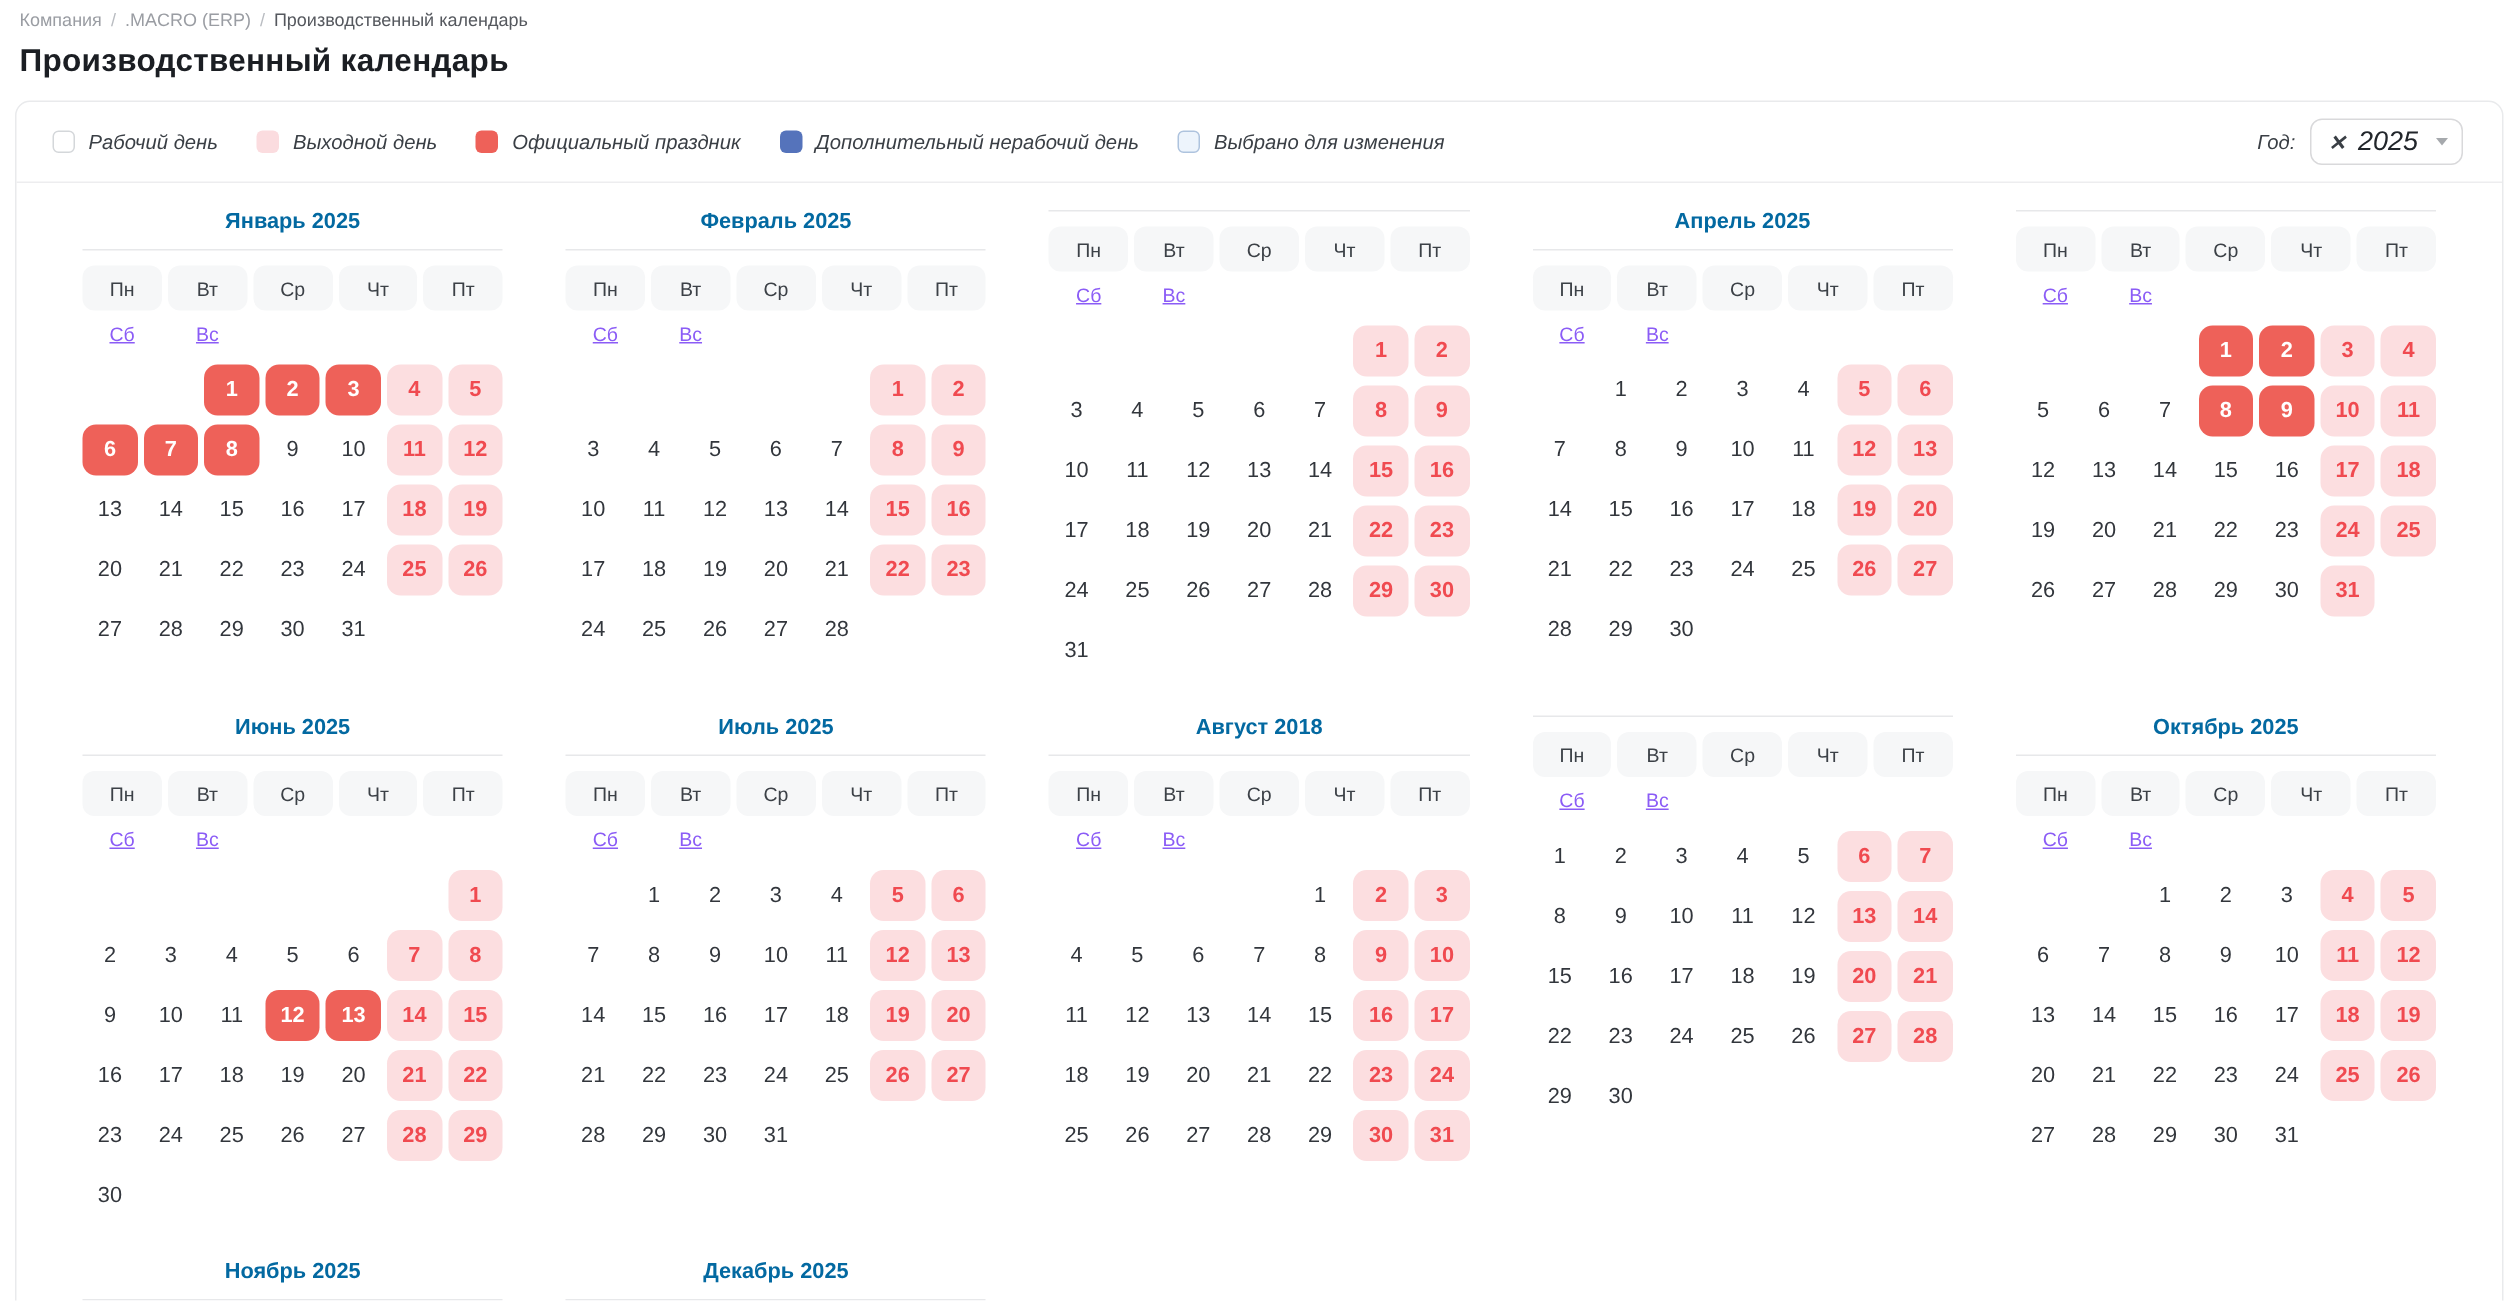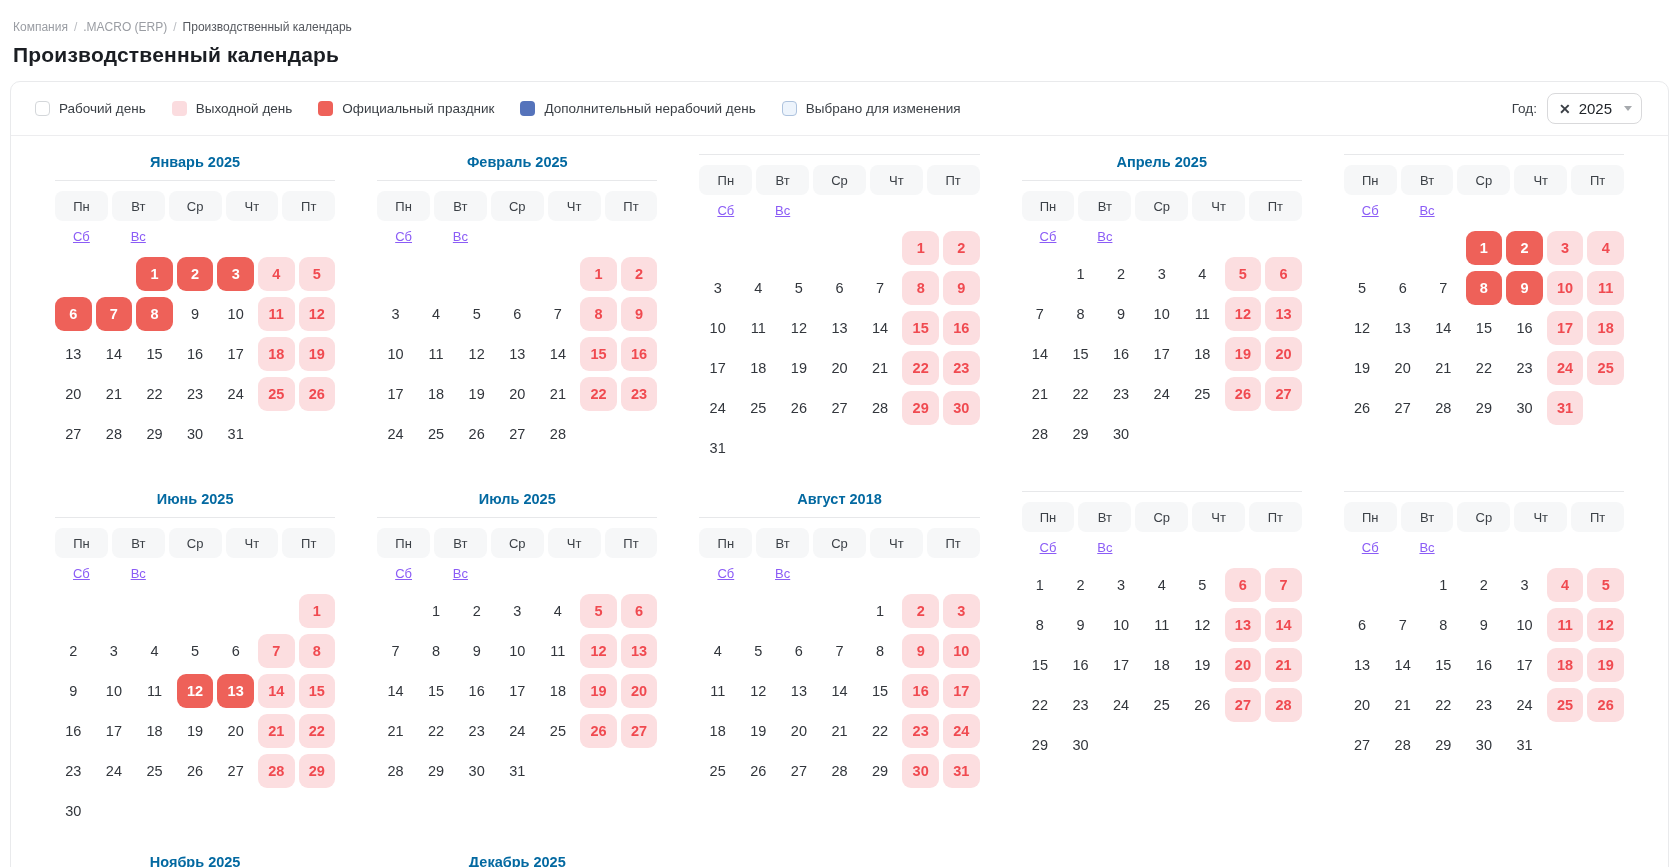--- a/index.html
+++ b/index.html
@@ -1,46 +1,46 @@
 <!DOCTYPE html>
 <html><head>
 <meta charset="utf-8">
 <style>
   * { margin:0; padding:0; box-sizing:border-box; }
   html,body { width:1679px; height:867px; overflow:hidden; background:#fff;
     font-family:"Liberation Sans", sans-serif; color:#32363c; }
 
   
-  .breadcrumb { padding:20px 0 0 13px; font-size:12px; color:#9a9da3; display:flex; gap:6px; align-items:center;}
+  .breadcrumb { padding:6px 0 0 13px; font-size:12px; color:#9a9da3; display:flex; gap:6px; align-items:center;}
   .bc-item { color:#9a9da3; cursor:pointer; }
   .bc-item.current { color:#55585e; }
   .bc-sep { color:#b9bcc1; }
   .page-title { padding:9px 0 14px 13px; font-size:21px; font-weight:700; color:#1b1e23; letter-spacing:.2px;}
 
   
   .card { margin:0 10px; border:1px solid #e9eaec; border-radius:10px; background:#fff; }
   .card-header { display:flex; align-items:center; justify-content:space-between;
-    padding:11px 26px 11px 24px; border-bottom:1px solid #ededef; min-height:53px; }
+    padding:11px 26px 11px 24px; border-bottom:1px solid #ededef; min-height:53px;font-style:italic; }
 
   
   .legend { display:flex; align-items:center; gap:26px; }
   .legend-item { display:flex; align-items:center; gap:9px; font-size:13.5px; color:#3a3f45; }
   .sw { width:15px; height:15px; border-radius:4px; display:inline-block; }
   .sw-workday { background:#fff; border:1px solid #d4d7da; }
   .sw-weekend { background:#fbdcdf; }
   .sw-holiday { background:#ee6159; }
   .sw-extra   { background:#5573bb; }
   .sw-selected{ background:#edf4fc; border:1px solid #aec3de; }
 
   
   .year-filter { display:flex; align-items:center; gap:10px; font-size:13.5px; color:#3a3f45;margin-left:11px; }
   .year-select { display:flex; align-items:center; gap:8px; border:1px solid #d9d9db; border-radius:8px;
     height:31px; padding:0 9px 0 11px; cursor:pointer; background:#fff; min-width:86px;}
   .clear-x { font-size:14px; color:#3a3f45; line-height:1; font-weight:600;}
-  .year-value { font-size:15px; color:#22262b; }
+  .year-value { font-size:18px; color:#22262b; }
   .caret { width:0; height:0; border-left:4.5px solid transparent; border-right:4.5px solid transparent;
     border-top:5px solid #a6a9ad; margin-left:4px;}
 
   
   .cal-grid { display:grid; grid-template-columns:repeat(5,1fr); column-gap:42px; row-gap:26px;
     padding:18px 44px 60px; }
   .month {}
   .month-title { text-align:center; font-size:14.5px; font-weight:700; color:#0369a1; height:22px; margin-bottom:4px;}
   .month-divider { border-top:1px solid #e7e8ea; margin-bottom:10px; }
   .weekdays { display:grid; grid-template-columns:repeat(5,1fr); column-gap:4px; margin-bottom:6px; }
@@ -526,20 +526,21 @@
           <div class="day">24</div>
           <div class="day">25</div>
           <div class="day">26</div>
           <div class="day d-weekend">27</div>
           <div class="day d-weekend">28</div>
           <div class="day">29</div>
           <div class="day">30</div>
         </div>
       </div>
       <div class="month">
+        <div class="month-title">Октябрь 2025</div>
         <div class="month-divider"></div>
         <div class="weekdays">
           <div class="wd">Пн</div>
           <div class="wd">Вт</div>
           <div class="wd">Ср</div>
           <div class="wd">Чт</div>
           <div class="wd">Пт</div>
           <div class="wd wd-end">Сб</div>
           <div class="wd wd-end">Вс</div>
         </div>

